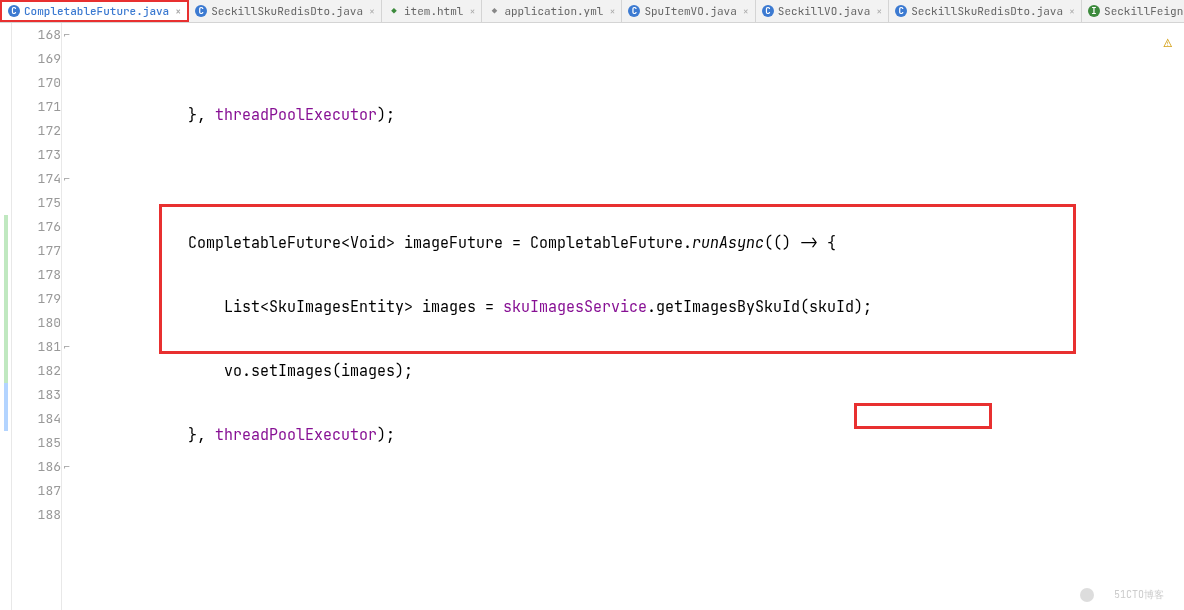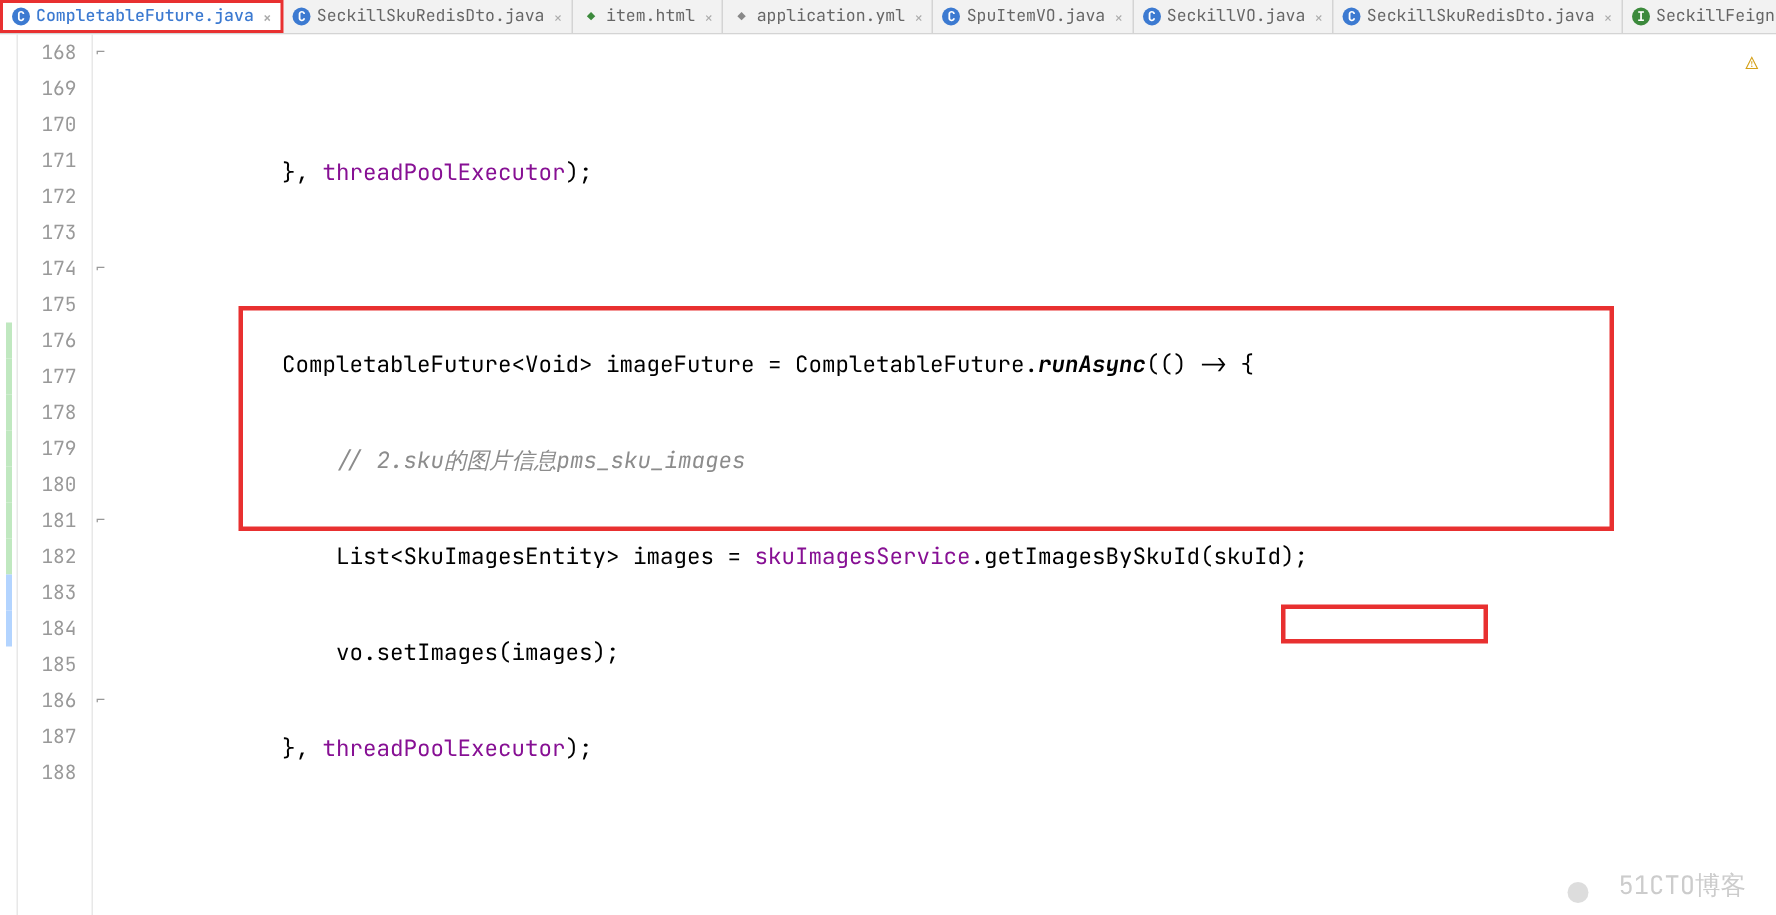--- a/index.html
+++ b/index.html
@@ -68,21 +68,20 @@
       width: 12px;
       background: #ffffff;
       border-right: 1px solid #e8e8e8;
     }
     
     .gutter {
       width: 50px;
       background: #ffffff;
       color: #999999;
       text-align: right;
-      padding-right: 10px;
       font-size: 13px;
       user-select: none;
       border-right: 1px solid #e8e8e8;
     }
     
     .gutter-line {
       height: 24px;
       line-height: 24px;
       position: relative;
     }
@@ -110,21 +109,21 @@
       padding-left: 4px;
       white-space: pre;
       position: relative;
     }
     
     .code-line {
       height: 24px;
       line-height: 24px;
     }
     .k-field { color: #871094; }
-    .k-static { color: #000000; font-style: italic; font-weight: bold; }
+    .k-static { color: #000000; font-style: italic; }
     .k-comment { color: #8c8c8c; font-style: italic; }
     
     .red-box {
       position: absolute;
       border: 3px solid #e83030;
       pointer-events: none;
       z-index: 100;
     }
     
     .warning-icon {
@@ -133,23 +132,23 @@
       top:10px;
       color:#d4a017;
       font-size:14px;
     }
     
     .watermark {
       position:absolute;
       right:20px;
       bottom:8px;
       color:#ccc;
-      font-size:17px;
+      font-size:10px;
       display:flex;
-      align-items:flex-end;
+      align-items:flex-start;
       gap:20px;
     }
     .watermark-logo {
       width:14px;height:14px;border-radius:50%;background:#ddd;
       display:inline-block;
     }
   </style>
 </head>
 <body>
 
@@ -227,21 +226,20 @@
     <span class="fold-mark" style="top:149px;">⌐</span>
     <span class="fold-mark" style="top:317px;">⌐</span>
     <span class="fold-mark" style="top:437px;">⌐</span>
   </div>
   <div class="code-area">
     <div class="warning-icon">⚠</div>
     
     <div class="code-line">            <span>}, </span><span class="k-field">threadPoolExecutor</span><span>);</span></div>
     <div class="code-line"></div>
     <div class="code-line">            <span>CompletableFuture&lt;Void&gt; imageFuture = CompletableFuture.</span><span class="k-static">runAsync</span><span>(() -&gt; {</span></div>
-    <div class="code-line">                <span class="k-comment">// 2.sku的图片信息pms_sku_images</span></div>
     <div class="code-line">                <span>List&lt;SkuImagesEntity&gt; images = </span><span class="k-field">skuImagesService</span><span>.getImagesBySkuId(skuId);</span></div>
     <div class="code-line">                <span>vo.setImages(images);</span></div>
     <div class="code-line">            <span>}, </span><span class="k-field">threadPoolExecutor</span><span>);</span></div>
     <div class="code-line"></div>
     
     
     
     
     
     

